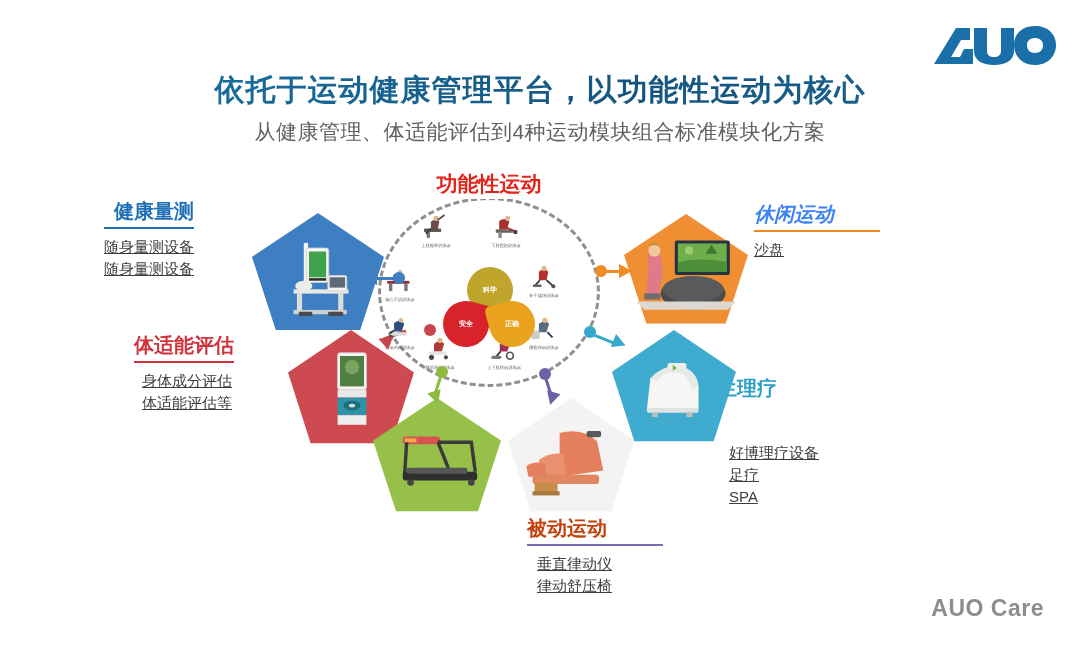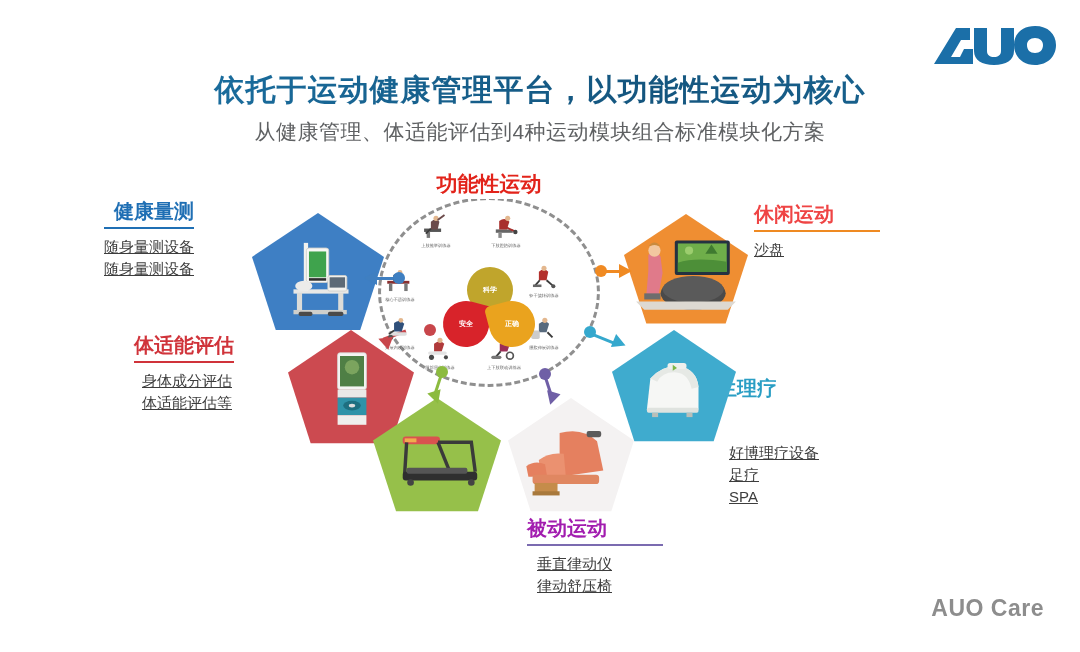--- a/index.html
+++ b/index.html
@@ -322,35 +322,35 @@
 
   <div class="blk" style="left:134px;top:334px;">
     <div class="hd" style="color:#d0333a;text-align:right;">体适能评估</div>
     <div class="rule" style="background:#d0333a;"></div>
     <div class="bd" style="padding-left:8px;">身体成分评估</div>
     <div class="bd" style="padding-left:8px;">体适能评估等</div>
   </div>
 
 
   <div class="blk" style="left:527px;top:517px;">
-    <div class="hd" style="color:#a21caf;">被动运动</div>
+    <div class="hd" style="color:#c2410c;">被动运动</div>
     <div class="rule" style="background:#7b6bb0;width:136px;"></div>
     <div class="bd" style="padding-left:10px;">垂直律动仪</div>
     <div class="bd" style="padding-left:10px;">律动舒压椅</div>
   </div>
 
   <div class="blk" style="left:697px;top:377px;">
     <div class="hd" style="color:#2a9ec4;">养生理疗</div>
     <div class="rule" style="background:transparent;"></div>
     <div class="bd" style="padding-left:32px;margin-top:36px;">好博理疗设备</div>
     <div class="bd" style="padding-left:32px;">足疗</div>
     <div class="bd" style="padding-left:32px;">SPA</div>
   </div>
 
   <div class="blk" style="left:754px;top:203px;">
-    <div class="hd" style="color:#ef4444;">休闲运动</div>
+    <div class="hd" style="color:#3b82f6;font-style:italic;">休闲运动</div>
     <div class="rule" style="background:#ef8a22;width:126px;"></div>
     <div class="bd">沙盘</div>
   </div>
 
   <div class="footer">AUO Care</div>
 
 </div>
 
 </body></html>

